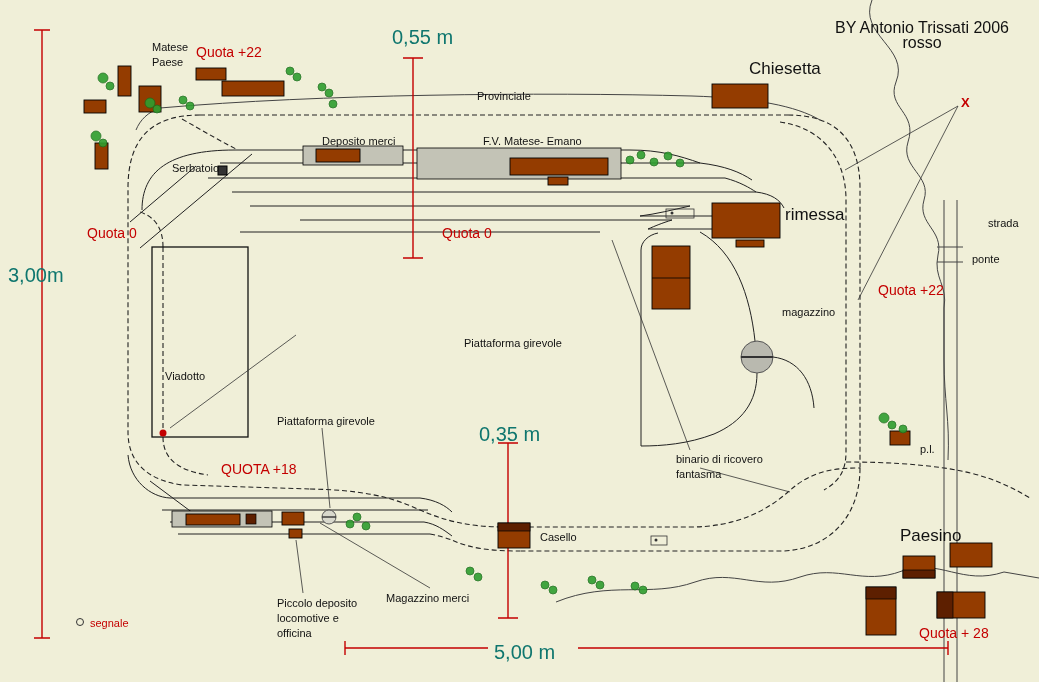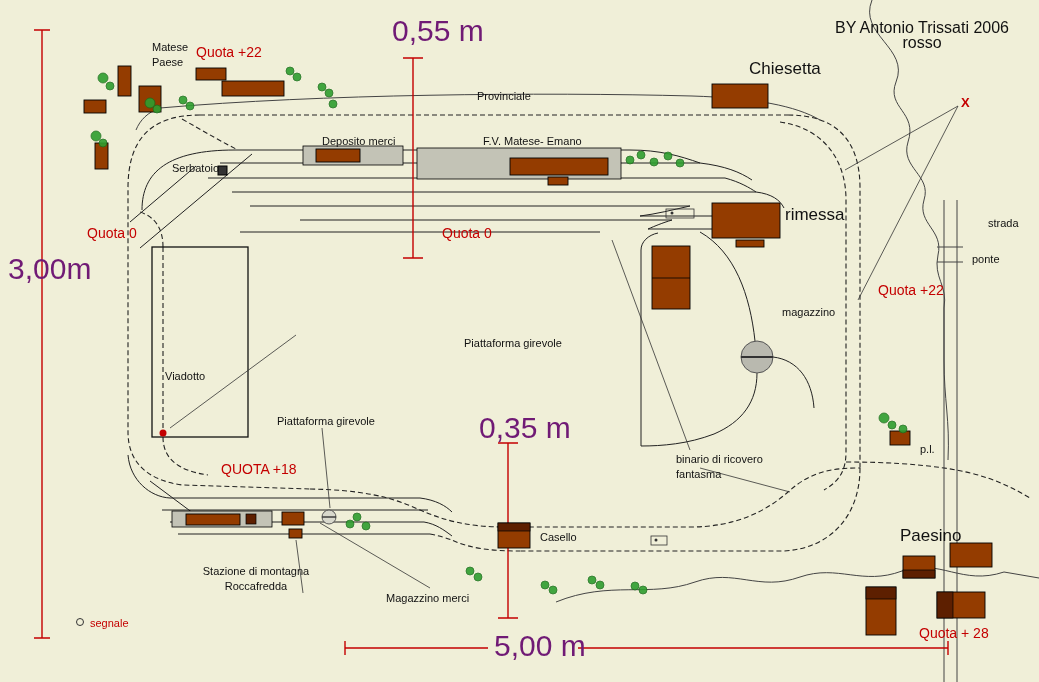--- a/index.html
+++ b/index.html
@@ -2,21 +2,21 @@
 <html><head>
 <meta charset="utf-8">
 <style>
   html,body{margin:0;padding:0;background:#f0efd8;}
   #canvas{position:relative;width:1039px;height:682px;background:#f0efd8;overflow:hidden;
           font-family:"Liberation Sans","DejaVu Sans",sans-serif;}
   svg{position:absolute;left:0;top:0;}
   .lbl{position:absolute;font-size:11px;color:#111;white-space:pre-line;line-height:15px;}
   .lbl.md{font-size:17px;}
   .red{color:#c40000;}
-  .dim{position:absolute;font-size:30px;color:#701a75;white-space:nowrap;}
+  .dim{position:absolute;font-size:20px;color:#0f766e;white-space:nowrap;margin-top:12px;}
   .quota{position:absolute;font-size:14px;color:#c40000;white-space:nowrap;text-align:center;}
   .credit{position:absolute;left:833px;top:20px;width:178px;text-align:center;font-size:16px;color:#111;line-height:15px;}
   .xmark{position:absolute;left:961px;top:95px;font-size:13px;font-weight:bold;color:#c40000;}
   .ctr{text-align:center;}
   
   .track{fill:none;stroke:#222;stroke-width:1.1;stroke-dasharray:5 3;}
   .solid{fill:none;stroke:#222;stroke-width:1;}
   .thin{fill:none;stroke:#333;stroke-width:.8;}
   .road{fill:none;stroke:#444;stroke-width:1;}
   .redln{fill:none;stroke:#c40000;stroke-width:1.4;}
@@ -235,18 +235,19 @@
 <div class="lbl" style="left:972px;top:252px">ponte</div>
 <div class="lbl" style="left:782px;top:305px">magazzino</div>
 <div class="lbl" style="left:464px;top:336px">Piattaforma girevole</div>
 <div class="lbl" style="left:165px;top:369px">Viadotto</div>
 <div class="lbl" style="left:277px;top:414px">Piattaforma girevole</div>
 <div class="lbl" style="left:676px;top:452px">binario di ricovero
 fantasma</div>
 <div class="lbl" style="left:920px;top:442px">p.l.</div>
 <div class="lbl" style="left:540px;top:530px">Casello</div>
 <div class="lbl md" style="left:900px;top:528px">Paesino</div>
-<div class="lbl ctr" style="left:176px;top:564px;width:160px">Stazione di montagna
-Roccafredda</div>
 <div class="lbl" style="left:386px;top:591px">Magazzino merci</div>
+<div class="lbl" style="left:277px;top:596px">Piccolo deposito
+locomotive e
+officina</div>
 <div class="lbl red" style="left:90px;top:616px">segnale</div>
 
 </div>
 
 </body></html>

